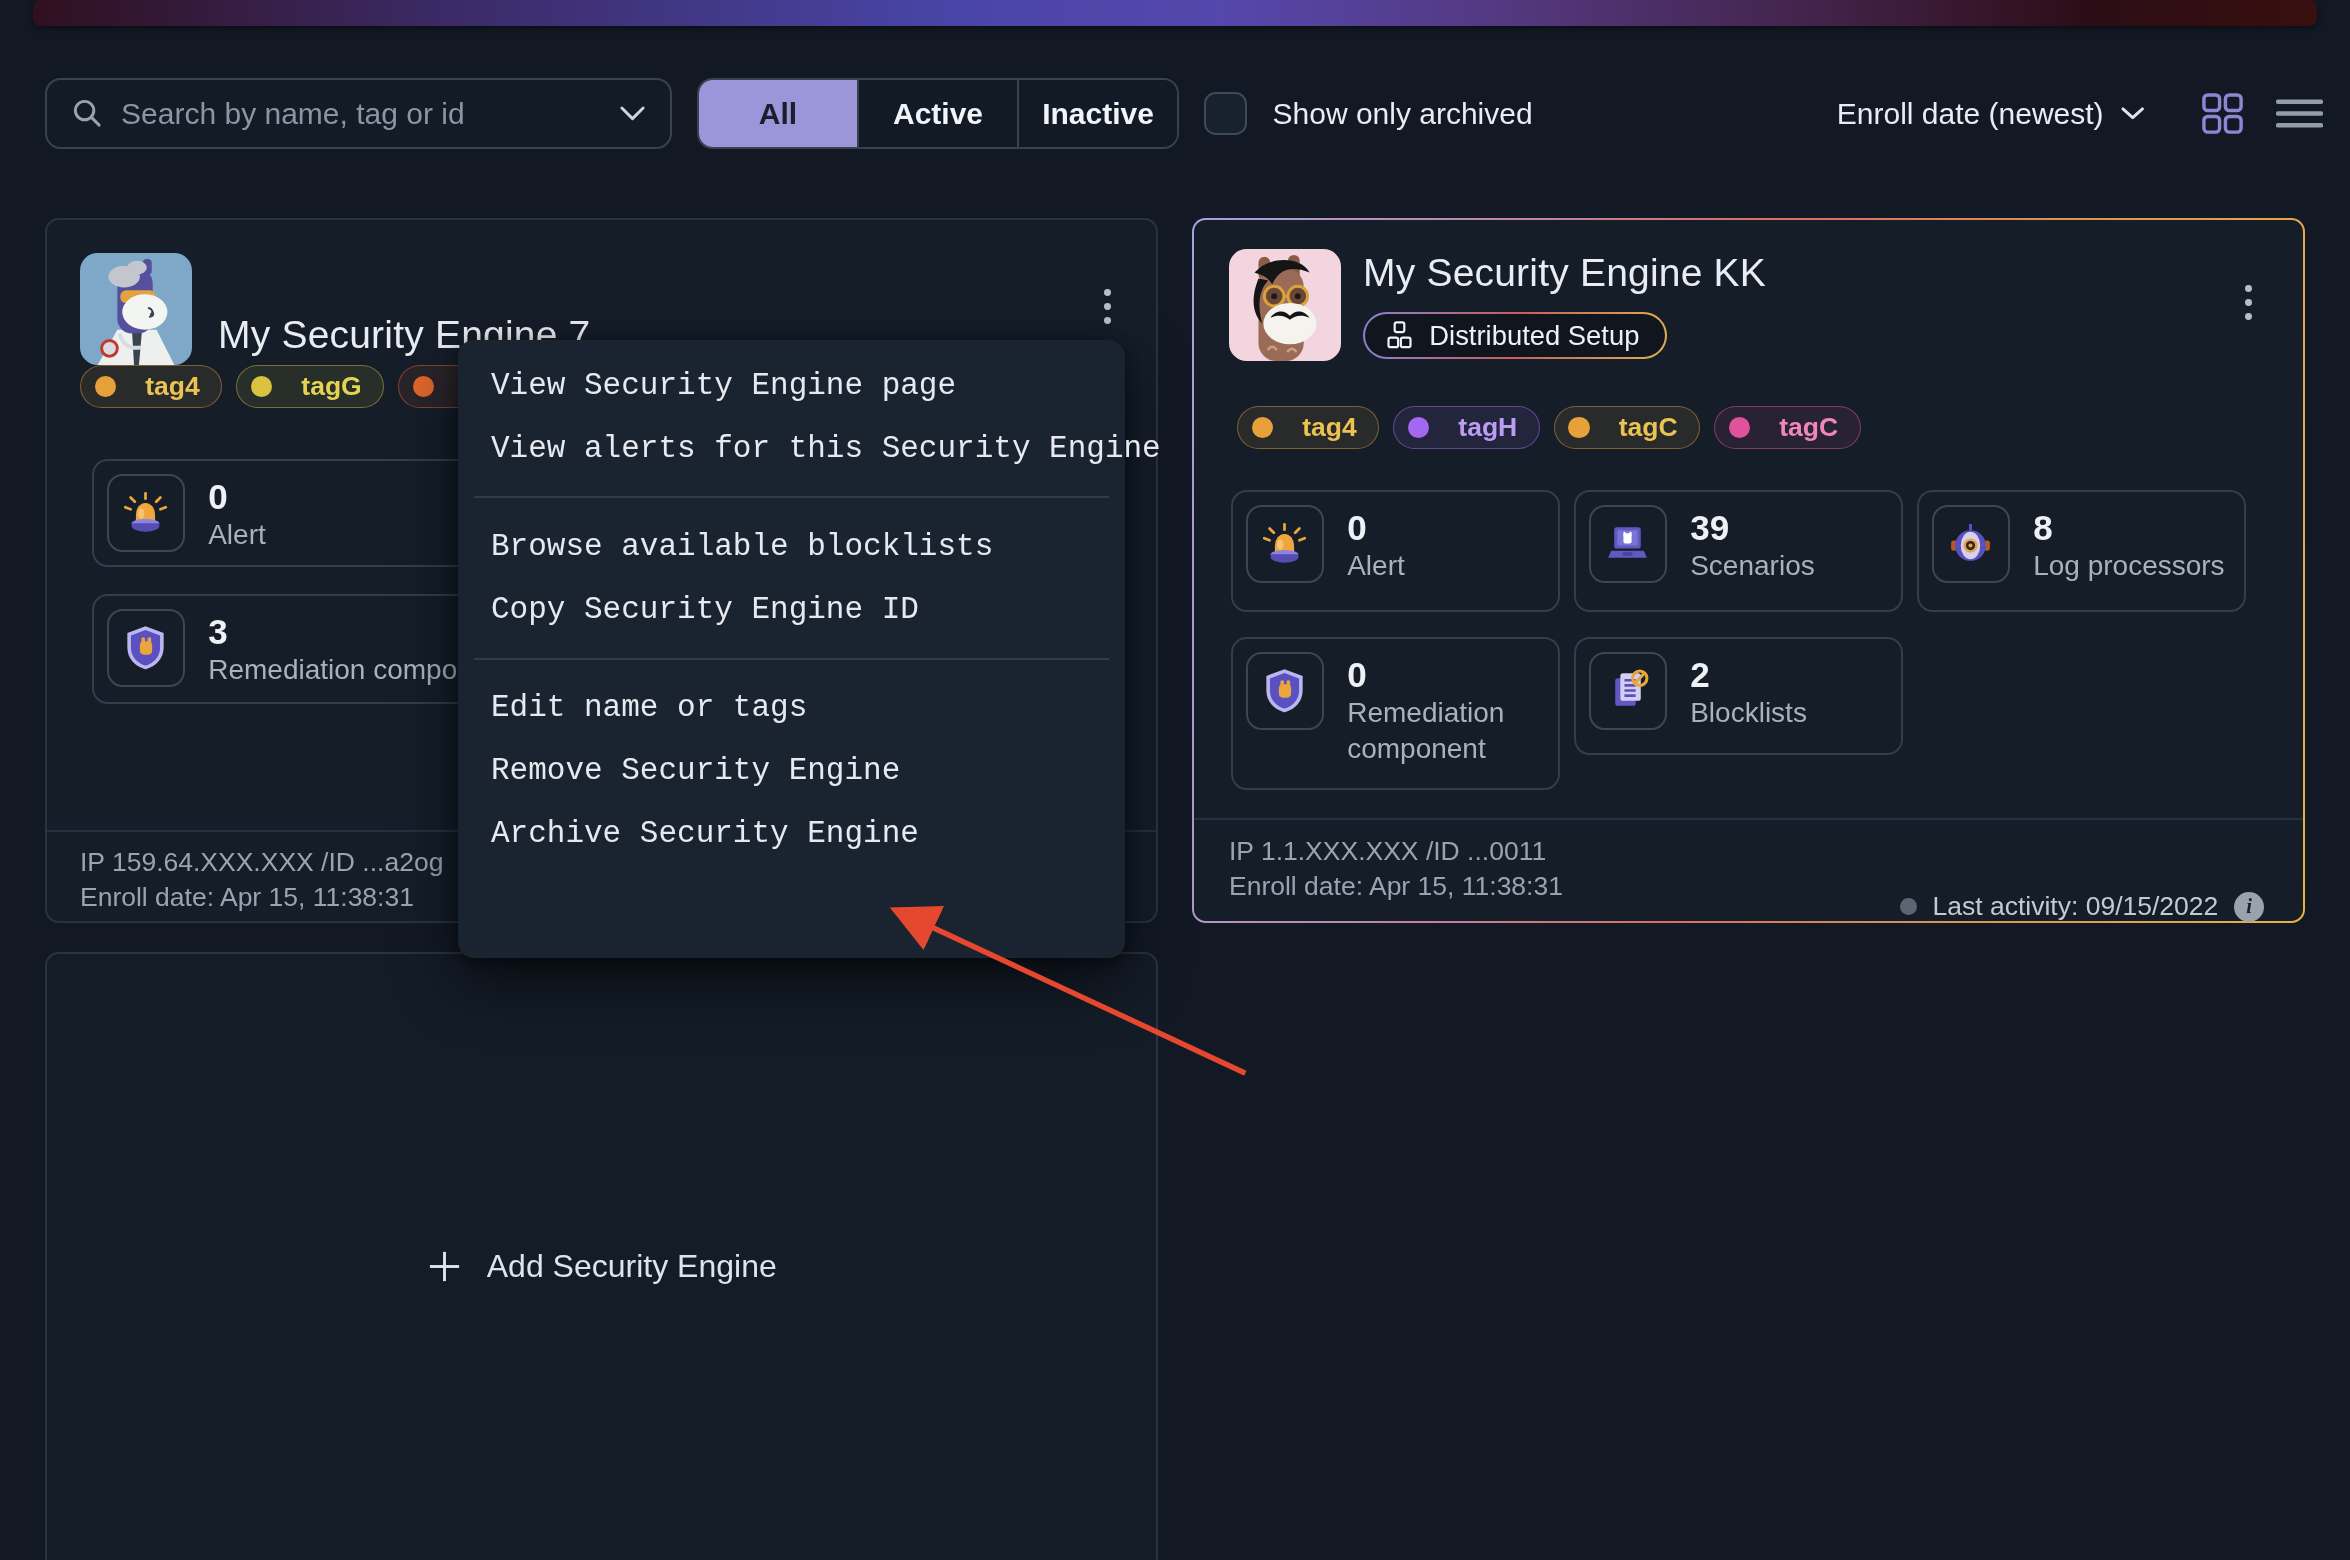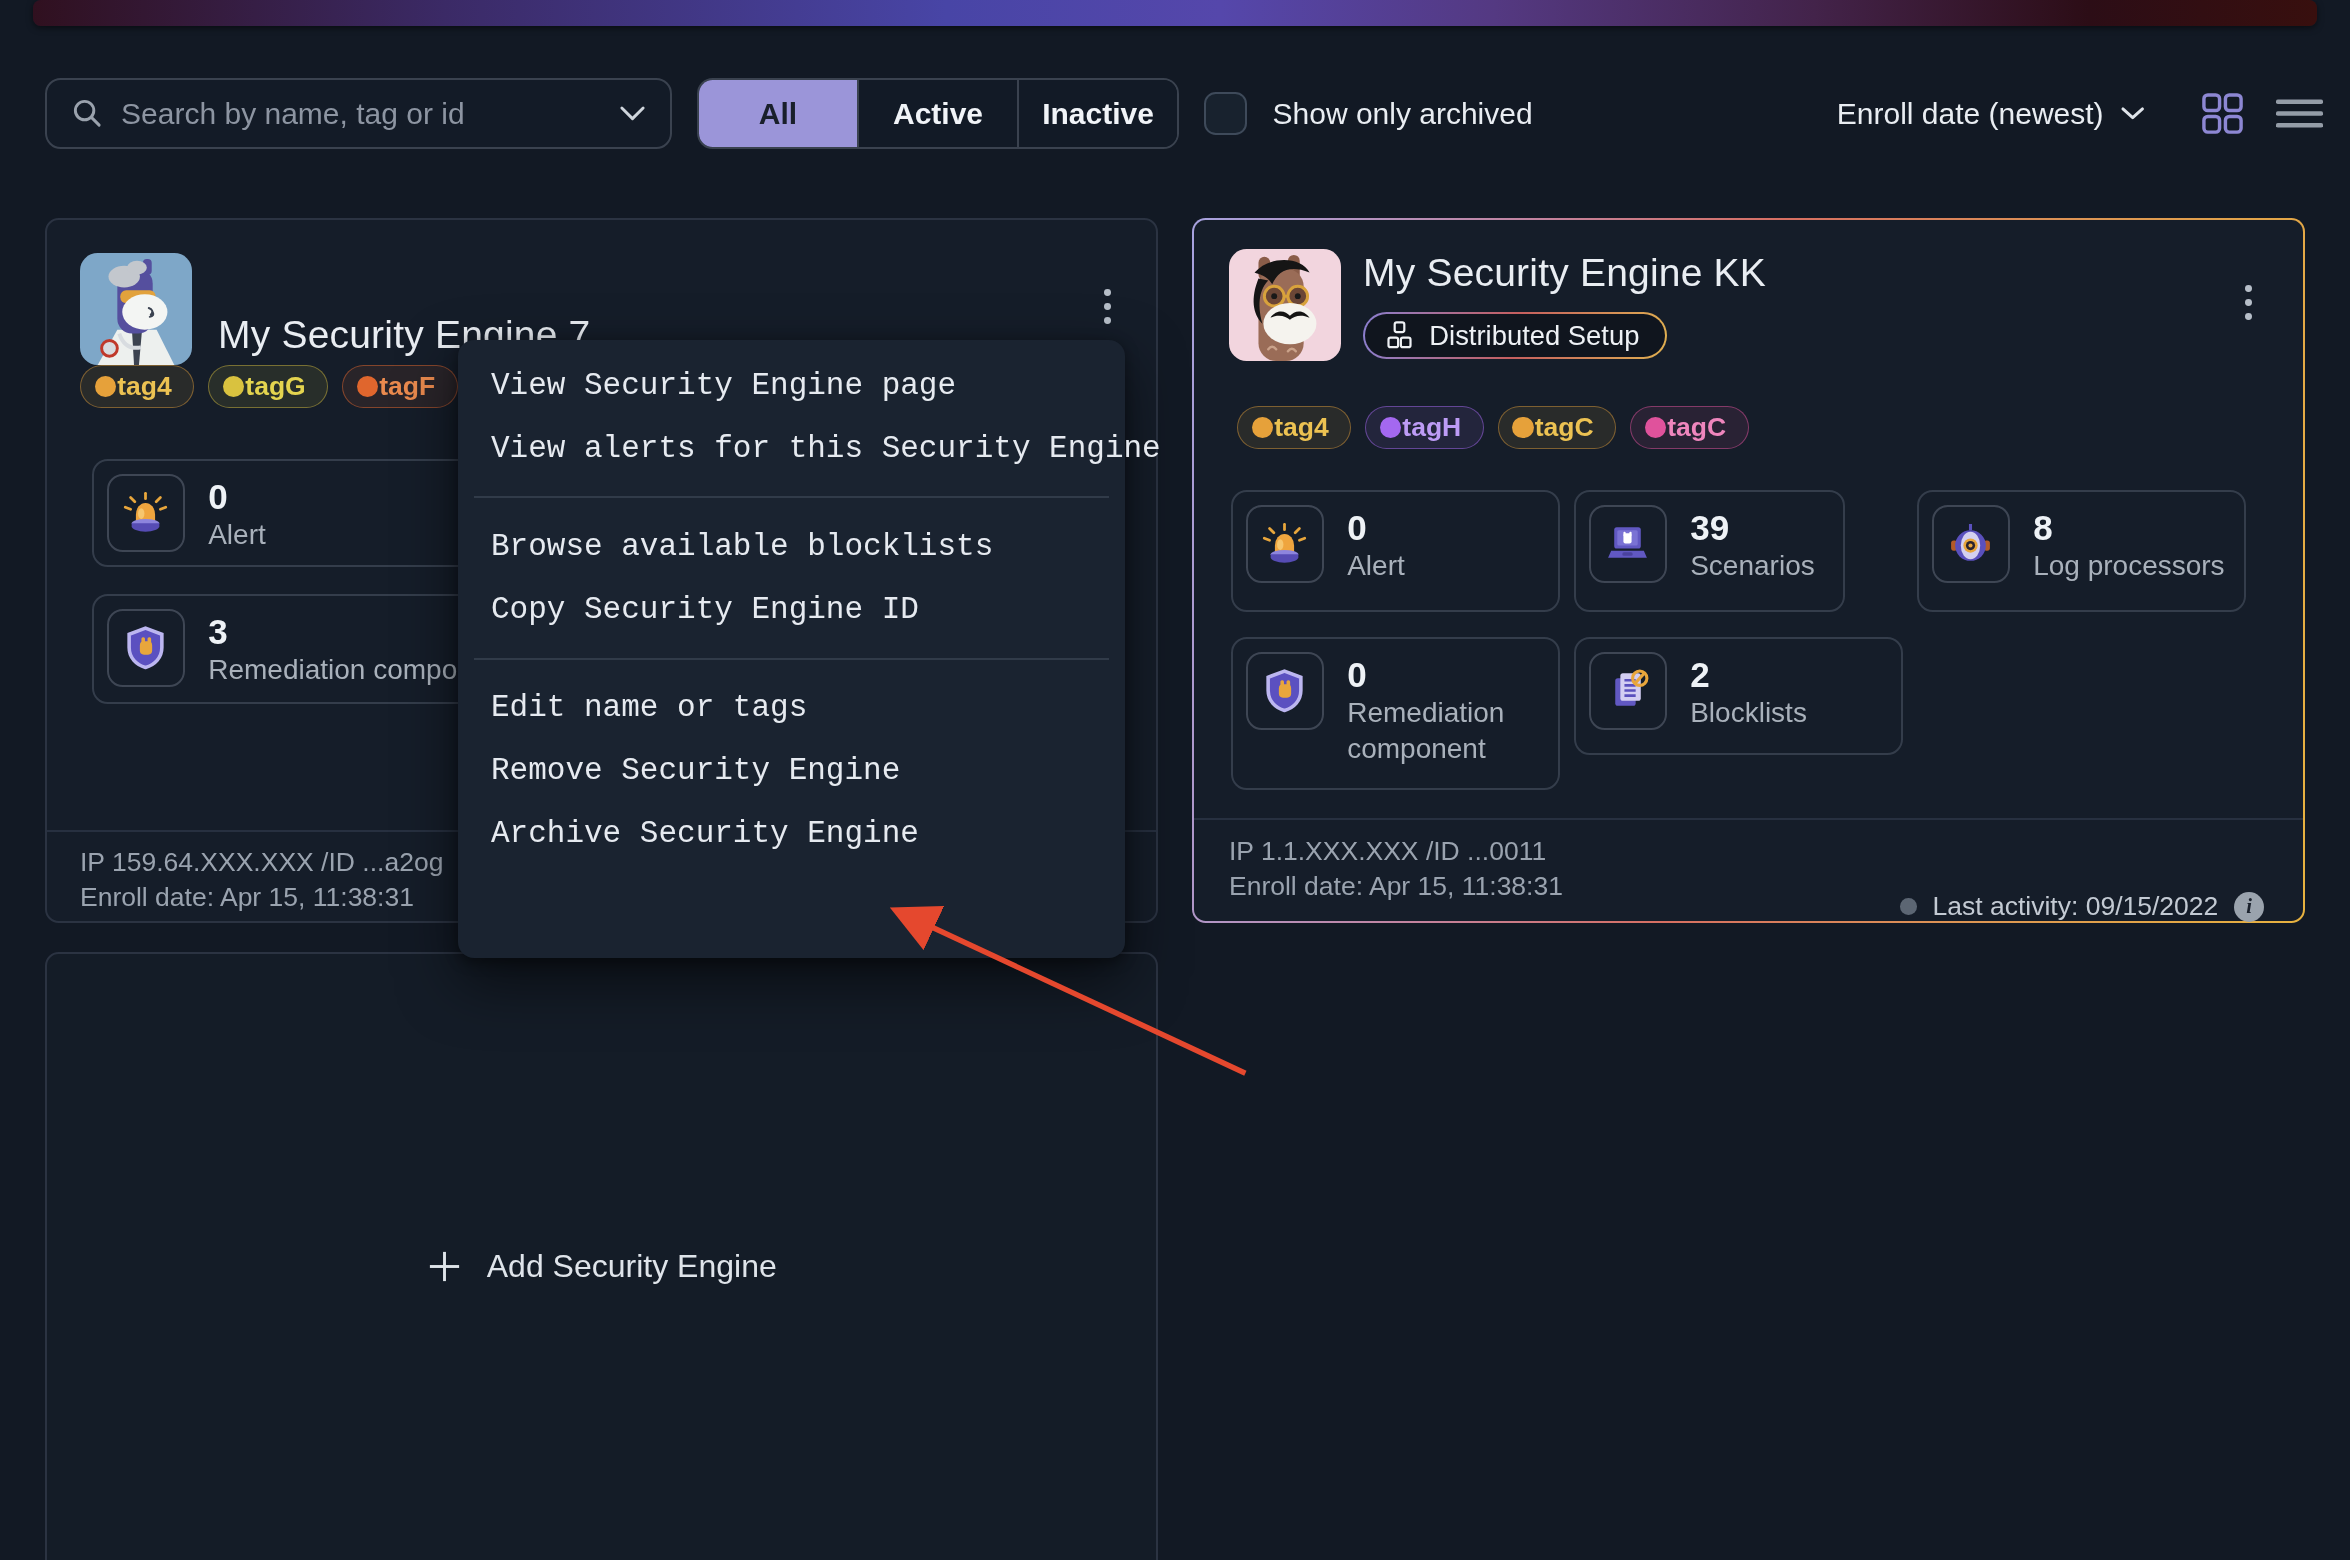--- a/index.html
+++ b/index.html
@@ -75,21 +75,21 @@
     position:absolute; width:112px; height:112px; border-radius:17.6px; overflow:hidden;
   }
   .card-title { position:absolute; font-size:39px; font-weight:500; color:#e9edf2; letter-spacing:0.2px; }
   .kebab {
     position:absolute; width:43px; height:55px; display:flex; flex-direction:column;
     align-items:center; justify-content:center; gap:6.9px; cursor:pointer;
   }
   .kebab i { width:6.9px; height:6.9px; border-radius:50%; background:#b6bec8; }
   .tagrow { position:absolute; display:flex; gap:13.7px; }
   .tag {
-    height:43px; border-radius:21.6px; display:flex; align-items:center; gap:1px;
+    height:43px; border-radius:21.6px; display:flex; align-items:center; gap:29px;
     padding:0 21.6px 0 13.7px; font-size:26.5px; font-weight:bold;
   }
   .tag i { width:21.6px; height:21.6px; border-radius:50%; }
   .tag-amber  { background:rgba(230,162,58,.10); border:1.5px solid rgba(230,162,58,.45); color:#ecc252; }
   .tag-amber i{ background:#e6a13a; }
   .tag-yellow { background:rgba(217,194,63,.10); border:1.5px solid rgba(217,194,63,.45); color:#e4d44f; }
   .tag-yellow i{ background:#d9c23f; }
   .tag-orange { background:rgba(224,102,45,.10); border:1.5px solid rgba(224,102,45,.5); color:#ea8a4e; }
   .tag-orange i{ background:#e0662d; }
   .tag-purple { background:rgba(164,104,240,.10); border:1.5px solid rgba(164,104,240,.5); color:#bd9cf5; }
@@ -348,21 +348,21 @@
         <ellipse cx="23" cy="29" rx="13" ry="4" fill="#8d85dd"></ellipse>
         <path d="M10,29 h26 v3 a13,5 0 0 1 -26,0 z" fill="#564cb4"></path>
       </svg>
     </div>
     <div class="stat-text">
       <span class="stat-num">0</span>
       <span class="stat-label">Alert</span>
     </div>
   </div>
 
-  <div class="stat-tile" style="left:380px; top:270px; width:271px; height:122px;">
+  <div class="stat-tile" style="left:380px; top:270px; width:329px; height:122px;">
     <div class="icon-tile">
       <svg width="47" height="47" viewBox="0 0 46 46">
         <rect x="10" y="7" width="26" height="21" rx="2.5" fill="#6158c2"></rect>
         <rect x="13" y="10" width="20" height="15" rx="1.5" fill="#7a72d4"></rect>
         <rect x="19" y="13" width="8" height="10" rx="2" fill="#ffffff"></rect>
         <rect x="19" y="11.5" width="2.2" height="4" rx="1" fill="#ffffff"></rect>
         <rect x="24.8" y="11.5" width="2.2" height="4" rx="1" fill="#ffffff"></rect>
         <path d="M7,30 L39,30 L42,37 L4,37 Z" fill="#6158c2"></path>
         <rect x="18" y="31.5" width="10" height="3.5" rx="1.5" fill="#4a429e"></rect>
       </svg>

